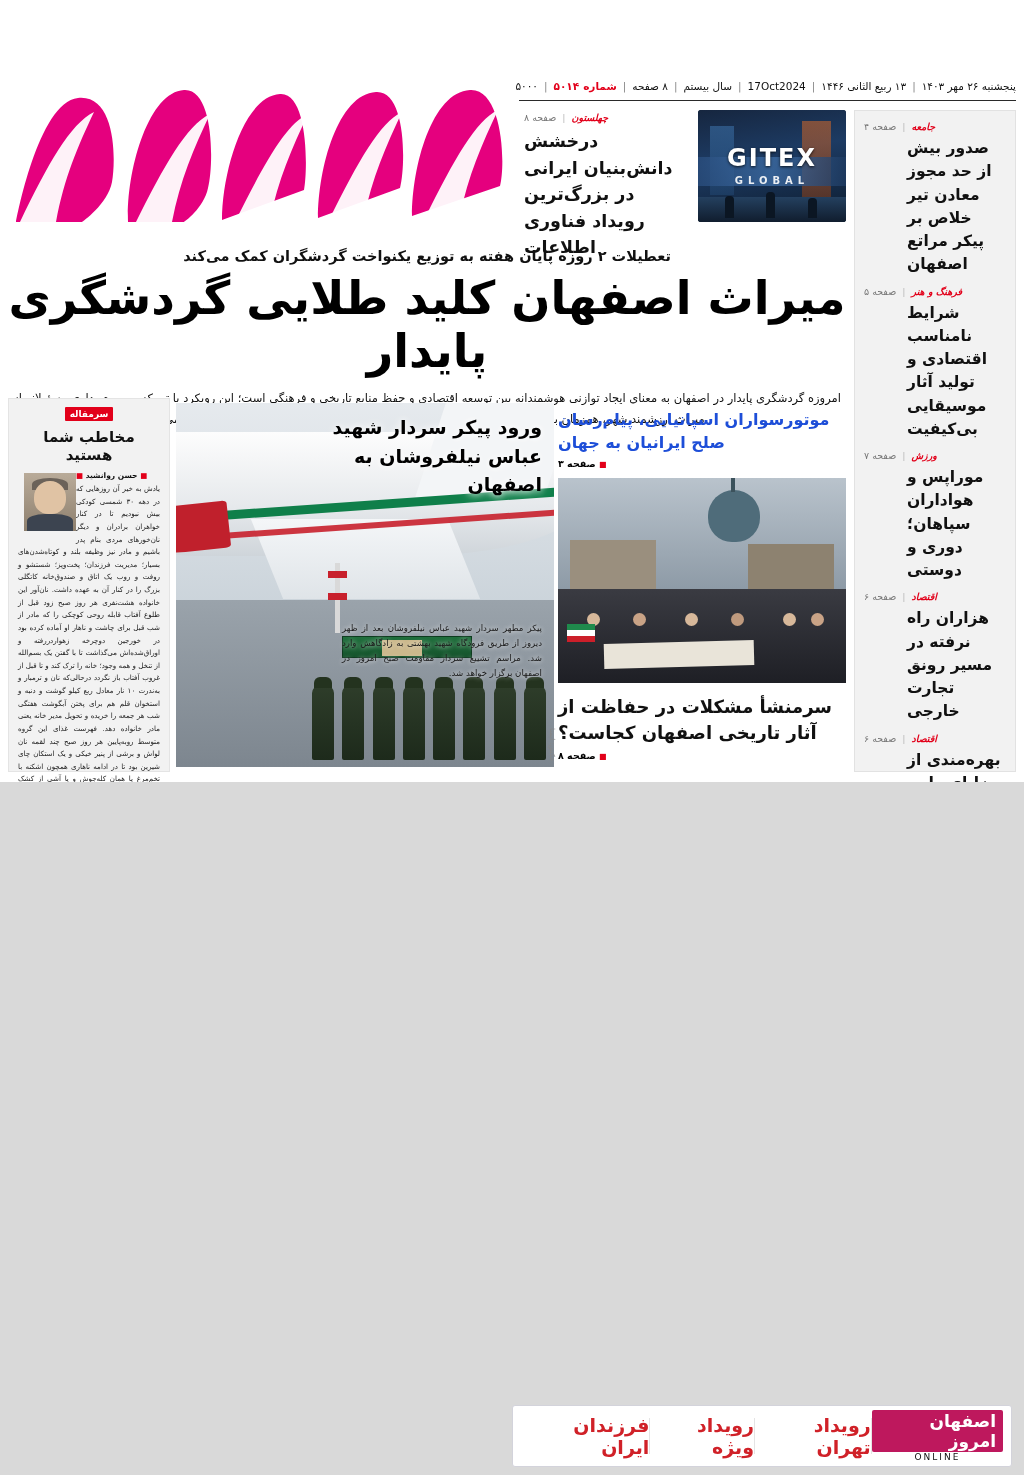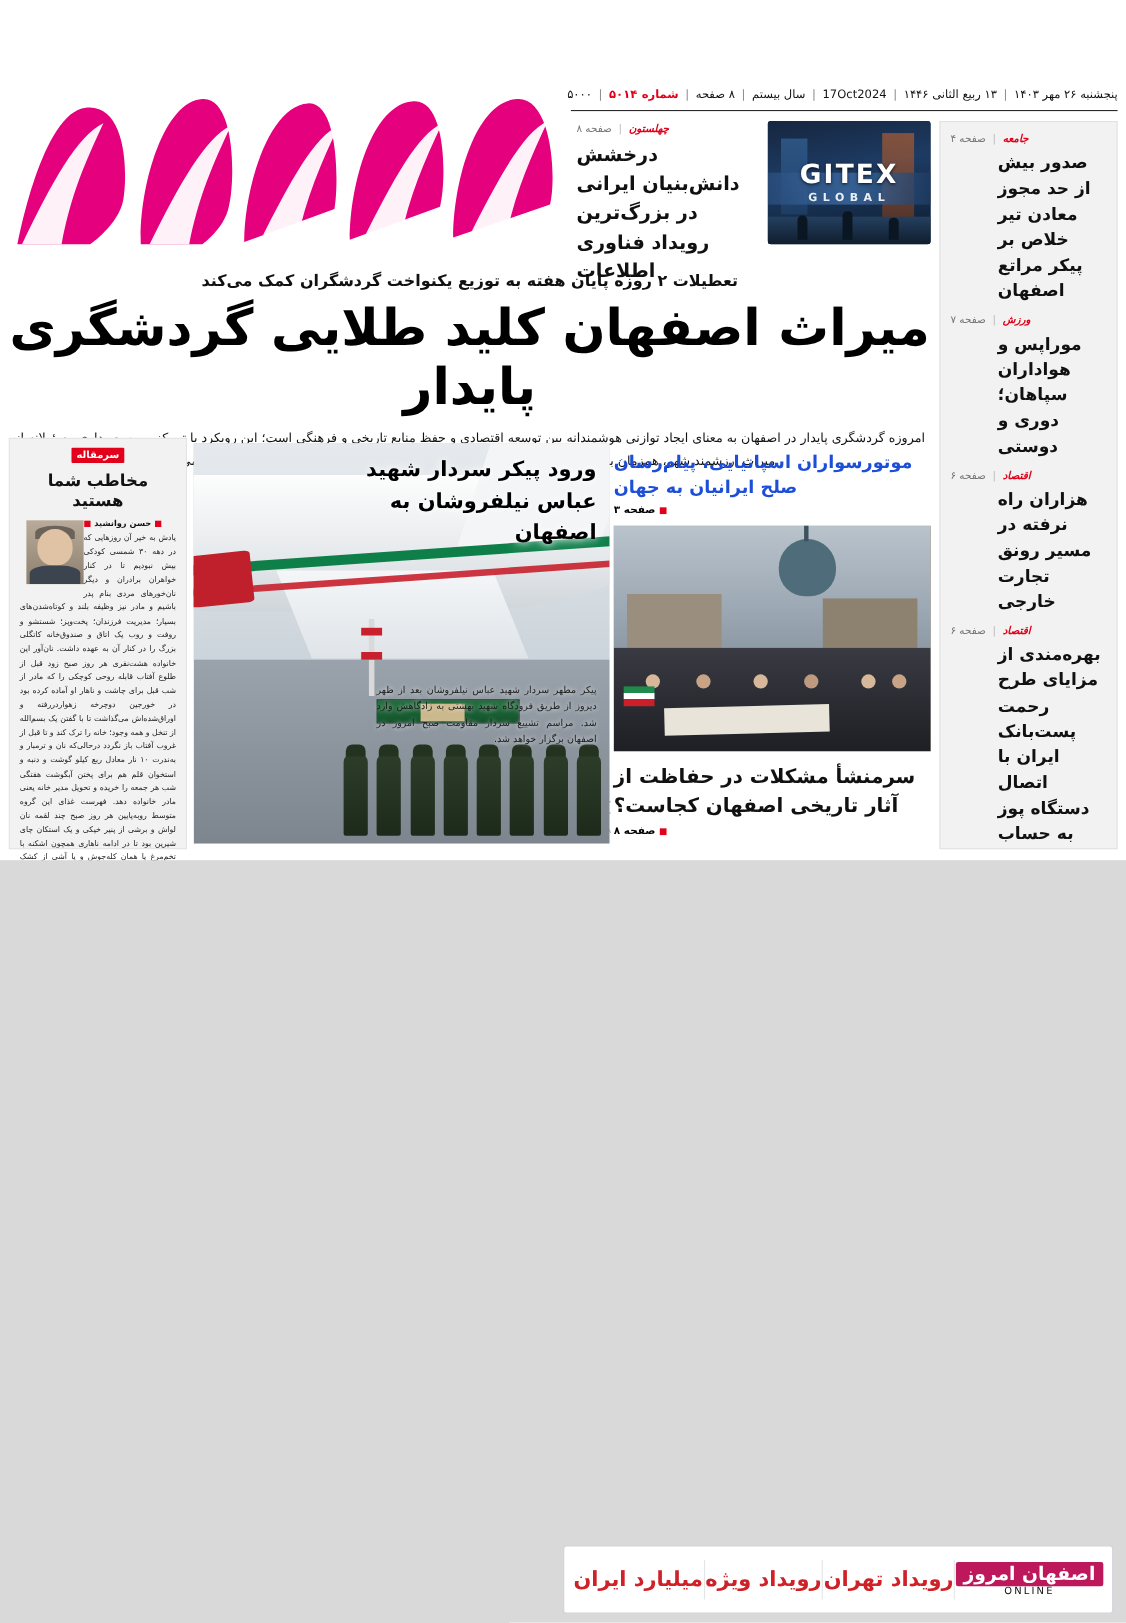--- a/index.html
+++ b/index.html
@@ -423,20 +423,28 @@
 
     <div class="side-item">
       <div class="kicker">
         <span class="sect">جامعه</span>
         <span class="bar">|</span>
         <span class="pg">صفحه ۴</span>
       </div>
       <h4>صدور بیش از حد مجوز معادن تیر خلاص بر پیکر مراتع اصفهان</h4>
     </div>
 
+    <div class="side-item">
+      <div class="kicker">
+        <span class="sect">فرهنگ و هنر</span>
+        <span class="bar">|</span>
+        <span class="pg">صفحه ۵</span>
+      </div>
+      <h4>شرایط نامناسب اقتصادی و تولید آثار موسیقایی بی‌کیفیت</h4>
+    </div>
 
     <div class="side-item">
       <div class="kicker">
         <span class="sect">ورزش</span>
         <span class="bar">|</span>
         <span class="pg">صفحه ۷</span>
       </div>
       <h4>موراپس و هواداران سپاهان؛ دوری و دوستی</h4>
     </div>
 
@@ -565,18 +573,18 @@
       <div class="div"></div>
       <div class="fl">
         <span class="mark">رویداد تهران</span>
       </div>
       <div class="div"></div>
       <div class="fl">
         <span class="mark">رویداد ویژه</span>
       </div>
       <div class="div"></div>
       <div class="fl">
-        <span class="mark">میلیارد ایران</span>
+        <span class="mark">فرزندان ایران</span>
       </div>
     </div>
 
   </div>
 </div>
 
 </body></html>

